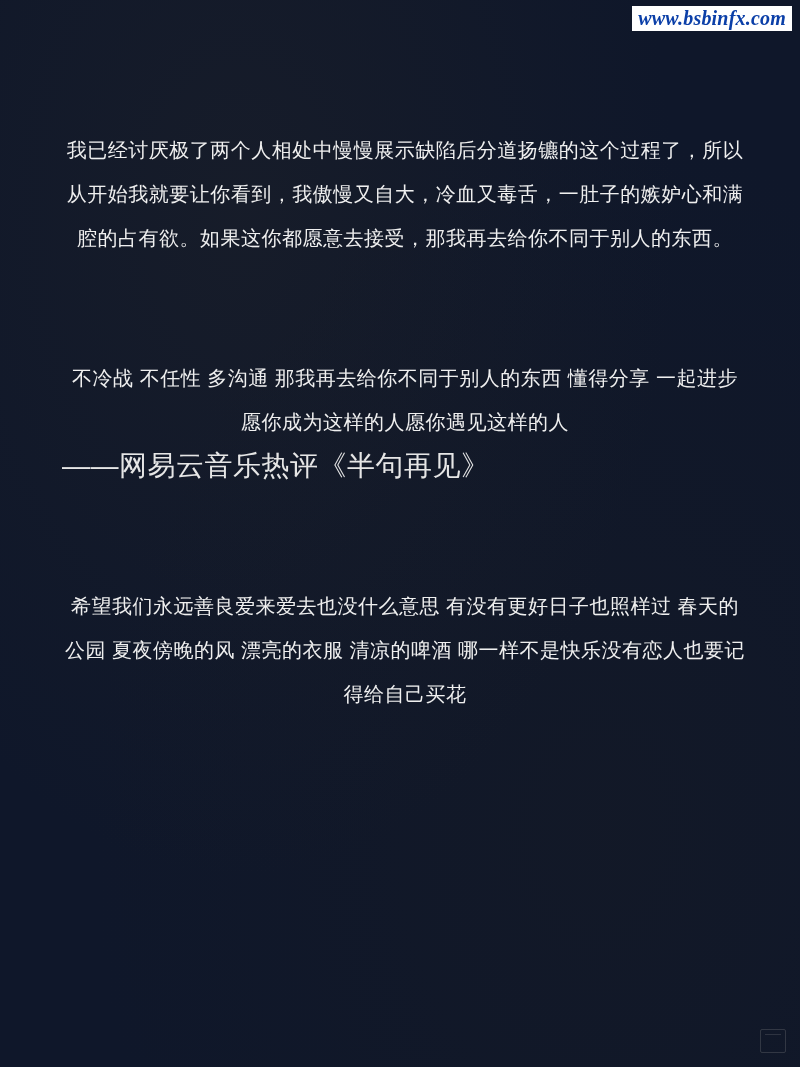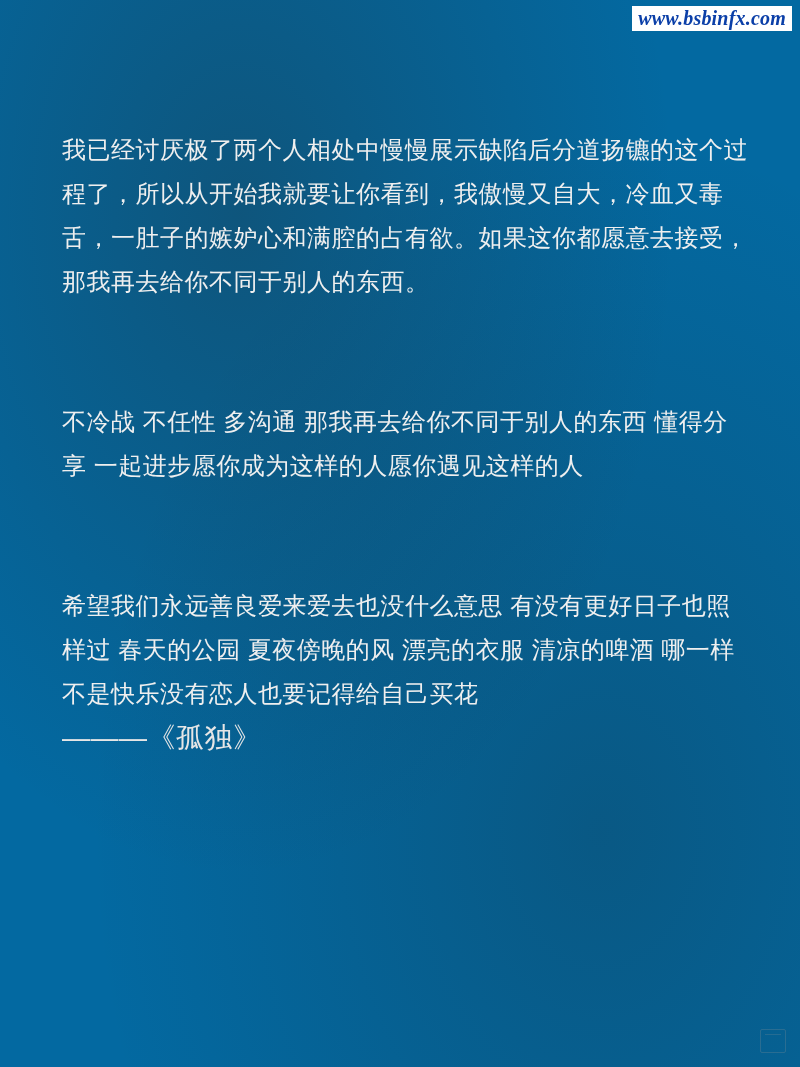--- a/index.html
+++ b/index.html
@@ -12,21 +12,21 @@
     height: 1067px;
     position: relative;
     overflow: hidden;
     font-family: "Liberation Sans", sans-serif;
     color: #e8e8e8;
   }
 
   .page {
     position: absolute;
     inset: 0;
-    background: #0369a1;
+    background: #0f172a;
   }
 
   
   .page::before {
     content: "";
     position: absolute;
     inset: 0;
     background:
       radial-gradient(ellipse at 30% 20%, rgba(40,40,40,0.30) 0%, rgba(0,0,0,0) 55%),
       radial-gradient(ellipse at 75% 78%, rgba(30,30,30,0.22) 0%, rgba(0,0,0,0) 60%);
@@ -57,26 +57,26 @@
   }
 
   .block {
     margin-bottom: 96px;
   }
   .block:last-child {
     margin-bottom: 7px;
   }
 
   .body-text {
-    font-size: 24px;
+    font-size: 20px;
     line-height: 44px;
     color: #efefef;
     letter-spacing: 0.5px;
     white-space: pre-wrap;
-    text-align: left;
+    text-align: center;
   }
 
   .attribution {
     font-size: 28px;
     line-height: 44px;
     color: #e6e6e6;
     letter-spacing: 0.5px;
     margin-top: 0;
     white-space: pre-wrap;
   }
@@ -109,24 +109,24 @@
   <div class="watermark">www.bsbinfx.com</div>
 
   <div class="content">
 
     <div class="block">
       <div class="body-text">我已经讨厌极了两个人相处中慢慢展示缺陷后分道扬镳的这个过程了，所以从开始我就要让你看到，我傲慢又自大，冷血又毒舌，一肚子的嫉妒心和满腔的占有欲。如果这你都愿意去接受，那我再去给你不同于别人的东西。</div>
     </div>
 
     <div class="block">
       <div class="body-text">不冷战 不任性 多沟通 那我再去给你不同于别人的东西 懂得分享 一起进步愿你成为这样的人愿你遇见这样的人</div>
+      <div class="attribution">——网易云音乐热评《半句再见》</div>
     </div>
 
     <div class="block">
       <div class="body-text">希望我们永远善良爱来爱去也没什么意思 有没有更好日子也照样过 春天的公园 夏夜傍晚的风 漂亮的衣服 清凉的啤酒 哪一样不是快乐没有恋人也要记得给自己买花</div>
-      <div class="attribution">———《孤独》</div>
     </div>
 
   </div>
 
   <div class="corner-mark"></div>
 
 </div>
 
 </body></html>

